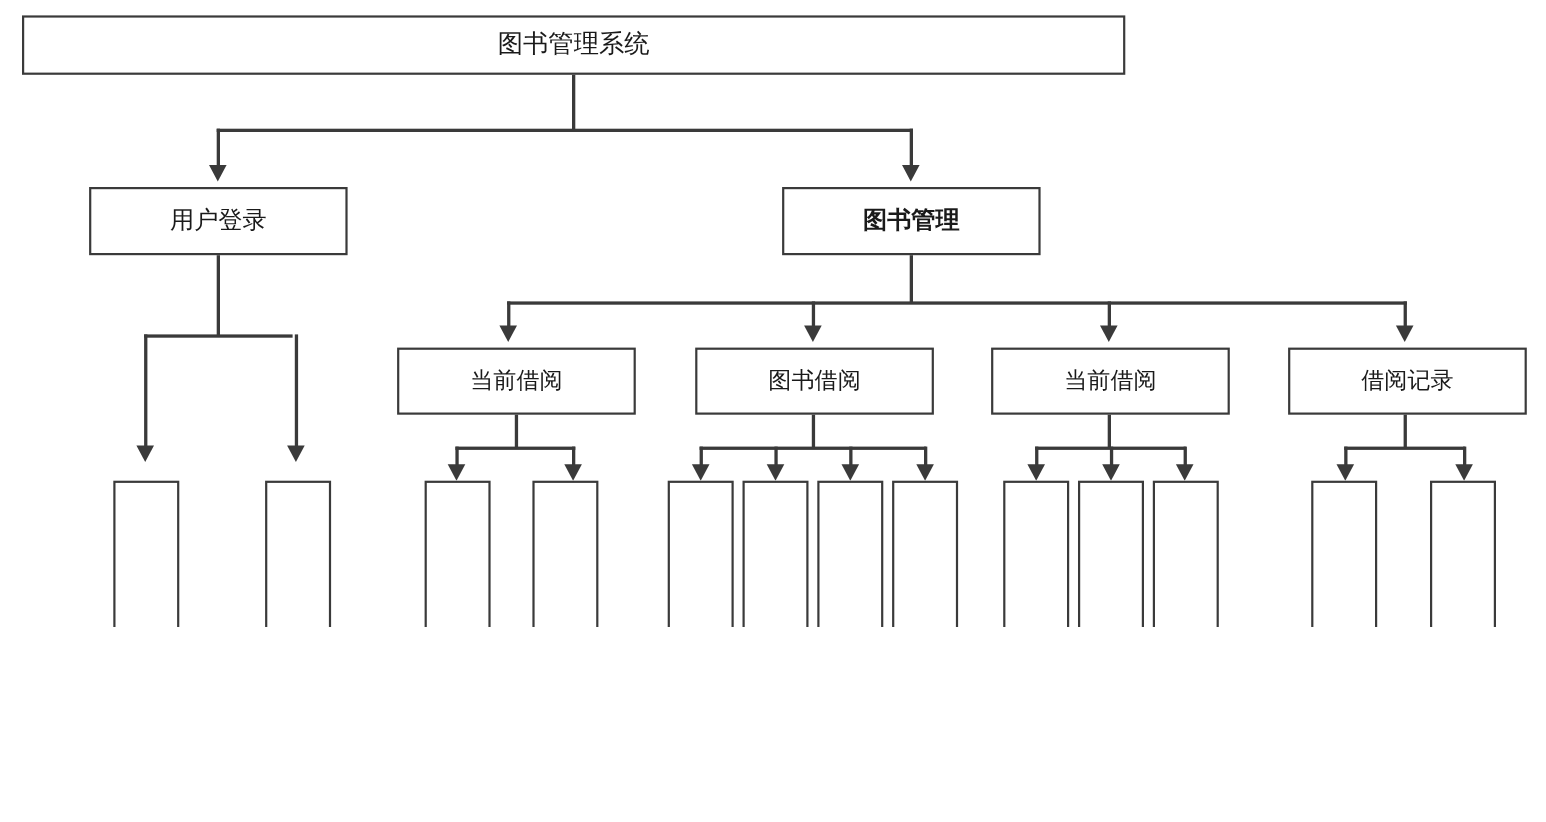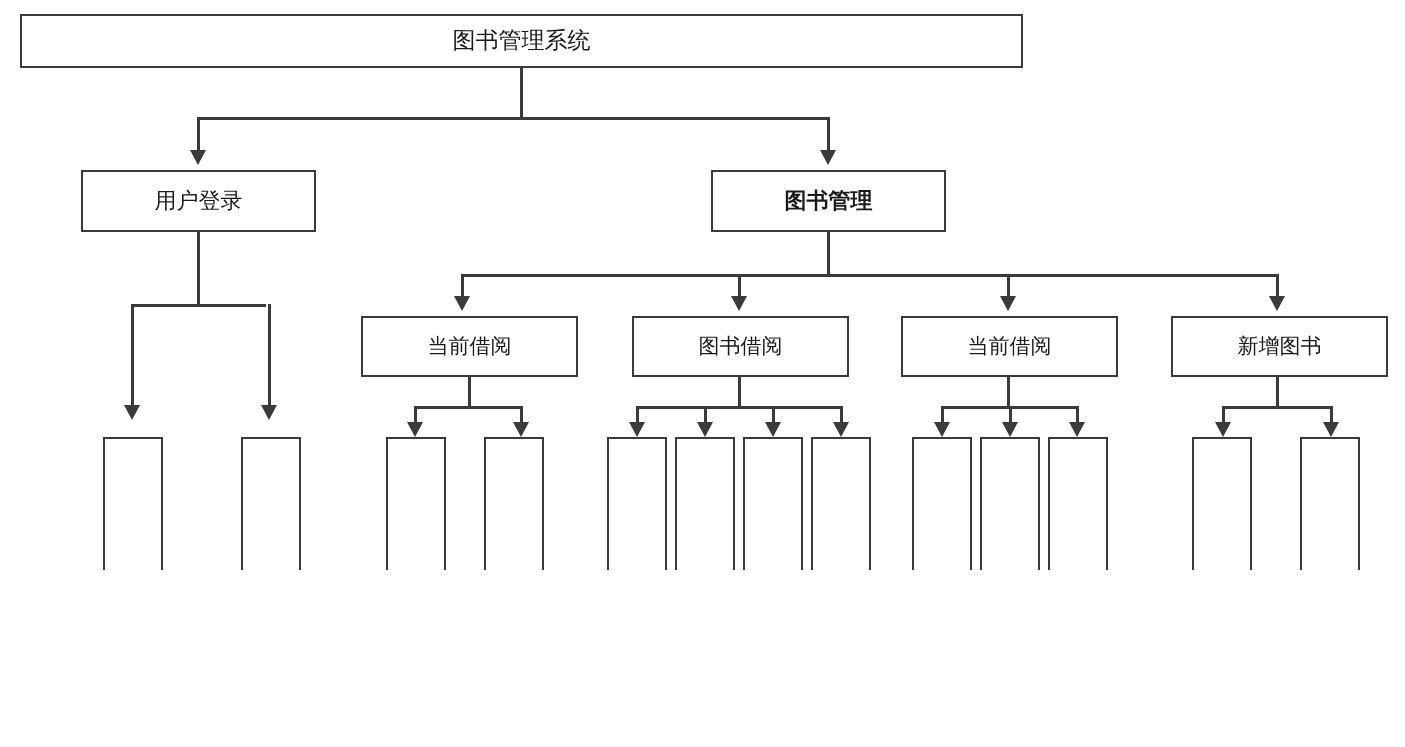--- a/index.html
+++ b/index.html
@@ -116,21 +116,21 @@
   <div class="node lvl2" style="left:361px;top:316px;width:217px;height:61px;">
     <span>当前借阅</span>
   </div>
   <div class="node lvl2" style="left:901px;top:316px;width:217px;height:61px;">
     <span>当前借阅</span>
   </div>
   <div class="node lvl2" style="left:632px;top:316px;width:217px;height:61px;">
     <span>图书借阅</span>
   </div>
   <div class="node lvl2" style="left:1171px;top:316px;width:217px;height:61px;">
-    <span>新增图书</span>
+    <span>借阅记录</span>
   </div>
 
   <div class="ln v" style="left:468px;top:377px;width:3px;height:31px;"></div>
   <div class="ln h" style="left:414px;top:406px;width:109px;height:3px;"></div>
   <div class="ln v" style="left:414px;top:406px;width:3px;height:18px;"></div>
   <div class="arrow" style="left:407px;top:422px;"></div>
   <div class="ln v" style="left:520px;top:406px;width:3px;height:18px;"></div>
   <div class="arrow" style="left:513px;top:422px;"></div>
 
   <div class="ln v" style="left:738px;top:377px;width:3px;height:31px;"></div>

